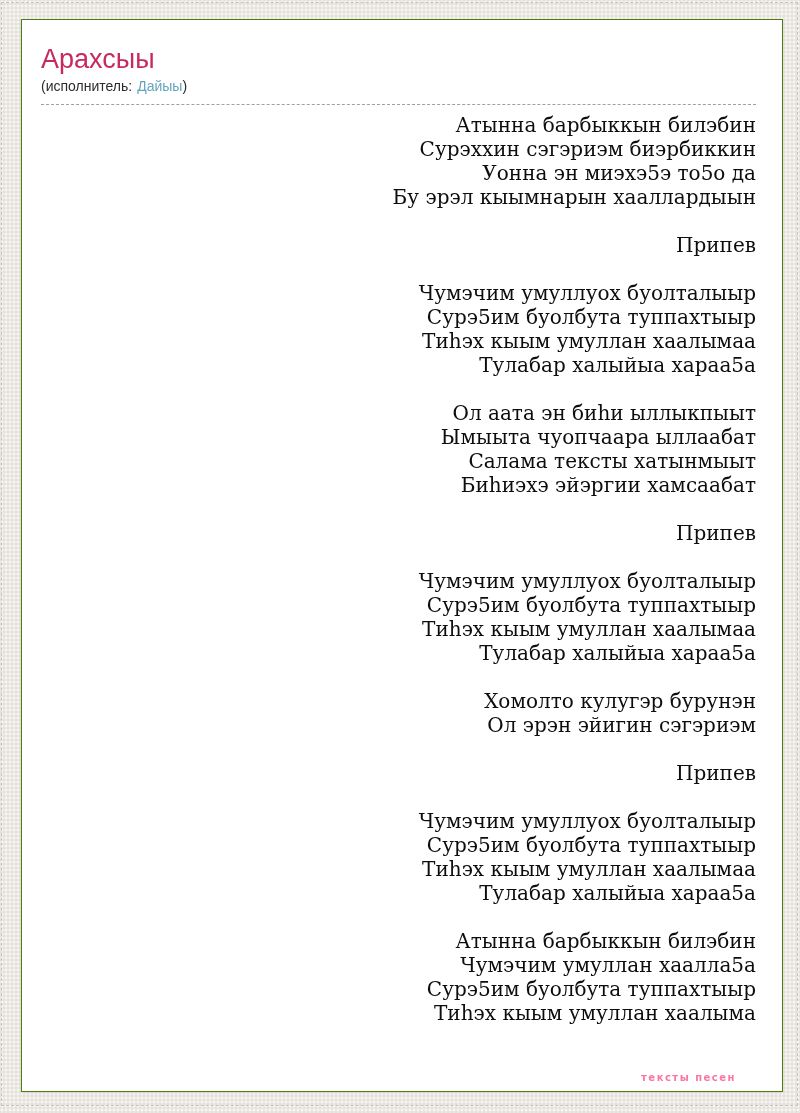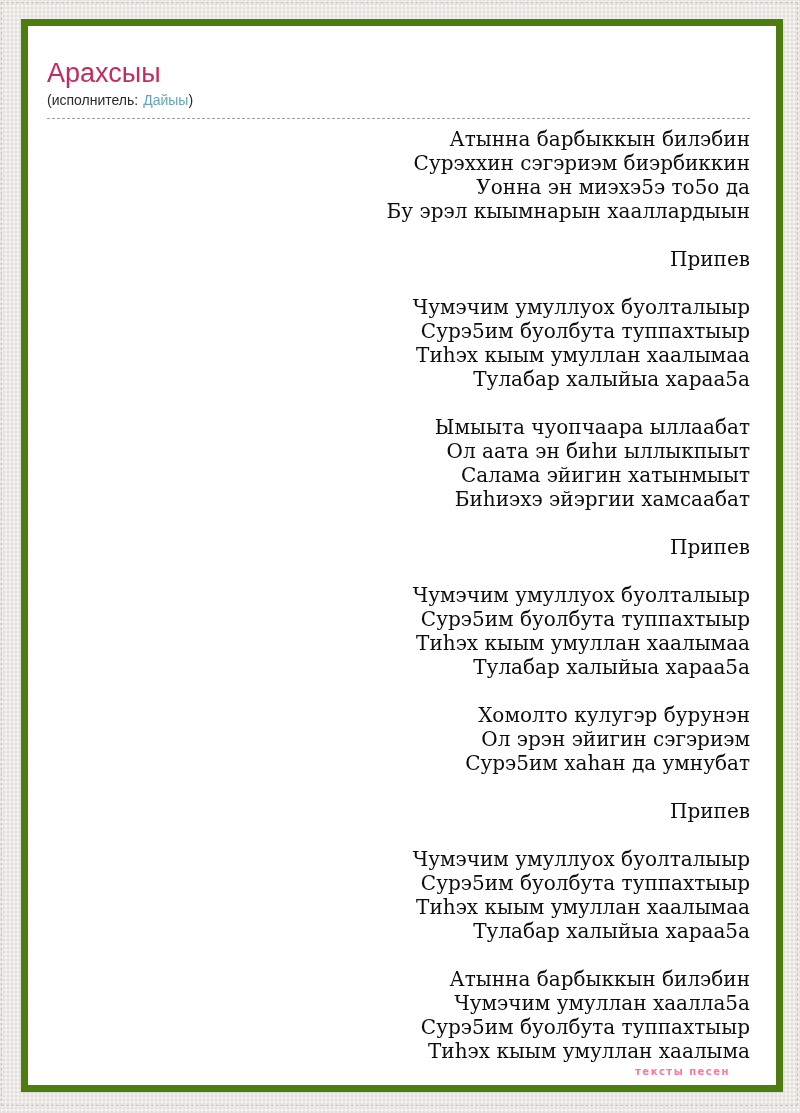--- a/index.html
+++ b/index.html
@@ -23,23 +23,23 @@
     border: 1px dashed #c6c3bd;
     pointer-events: none;
   }
 
   .card {
     position: absolute;
     left: 21px; top: 19px;
     width: 762px; height: 1073px;
     box-sizing: border-box;
     background: #ffffff;
-    border: 7px solid #4d7c0f;
+    border: 1px solid #4d7c0f;
     box-shadow: 0 1px 3px rgba(0,0,0,0.07);
-    padding: 32px 26px 0 19px;
+    padding: 24px 26px 0 19px;
   }
 
   h1.song-title {
     margin: 0;
     font-size: 27px;
     line-height: 30px;
     font-weight: 400;
     color: var(--title-pink, #c62a5e);
     font-family: "Liberation Sans", sans-serif;
   }
@@ -125,38 +125,37 @@
       <div class="stanza">
         <div class="lyric-line">Припев</div>
       </div>
       <div class="stanza">
         <div class="lyric-line">Чумэчим умуллуох буолталыыр</div>
         <div class="lyric-line">Сурэ5им буолбута туппахтыыр</div>
         <div class="lyric-line">Тиһэх кыым умуллан хаалымаа</div>
         <div class="lyric-line">Тулабар халыйыа хараа5а</div>
       </div>
       <div class="stanza">
+        <div class="lyric-line">Ол аата эн биһи ыллыкпыыт</div>
         <div class="lyric-line">Ымыыта чуопчаара ыллаабат</div>
-        <div class="lyric-line">Ол аата эн биһи ыллыкпыыт</div>
-        <div class="lyric-line">Салама эйигин хатынмыыт</div>
+        <div class="lyric-line">Салама тексты хатынмыыт</div>
         <div class="lyric-line">Биһиэхэ эйэргии хамсаабат</div>
       </div>
       <div class="stanza">
         <div class="lyric-line">Припев</div>
       </div>
       <div class="stanza">
         <div class="lyric-line">Чумэчим умуллуох буолталыыр</div>
         <div class="lyric-line">Сурэ5им буолбута туппахтыыр</div>
         <div class="lyric-line">Тиһэх кыым умуллан хаалымаа</div>
         <div class="lyric-line">Тулабар халыйыа хараа5а</div>
       </div>
       <div class="stanza">
         <div class="lyric-line">Хомолто кулугэр бурунэн</div>
         <div class="lyric-line">Ол эрэн эйигин сэгэриэм</div>
-        <div class="lyric-line">Сурэ5им хаһан да умнубат</div>
       </div>
       <div class="stanza">
         <div class="lyric-line">Припев</div>
       </div>
       <div class="stanza">
         <div class="lyric-line">Чумэчим умуллуох буолталыыр</div>
         <div class="lyric-line">Сурэ5им буолбута туппахтыыр</div>
         <div class="lyric-line">Тиһэх кыым умуллан хаалымаа</div>
         <div class="lyric-line">Тулабар халыйыа хараа5а</div>
       </div>

